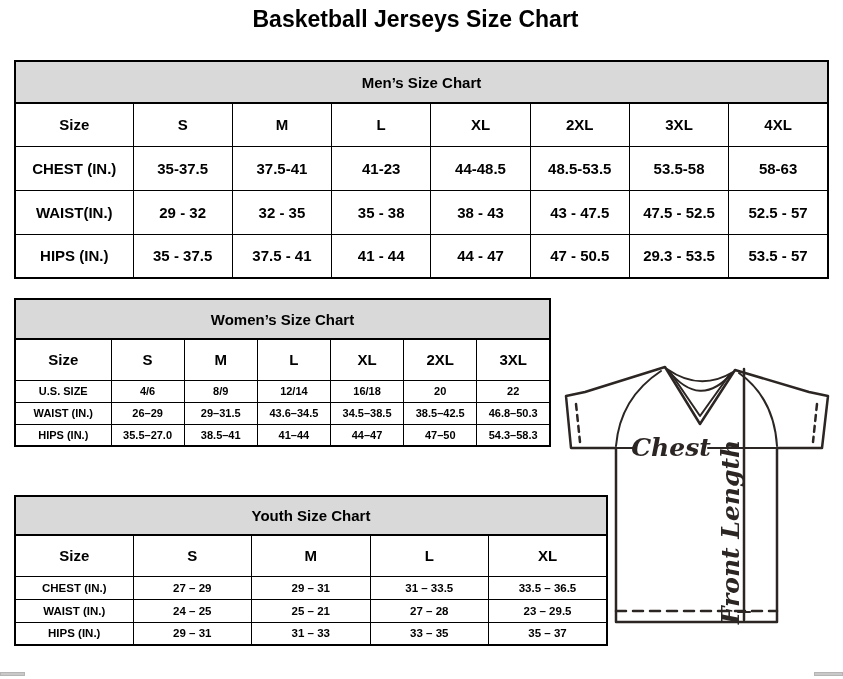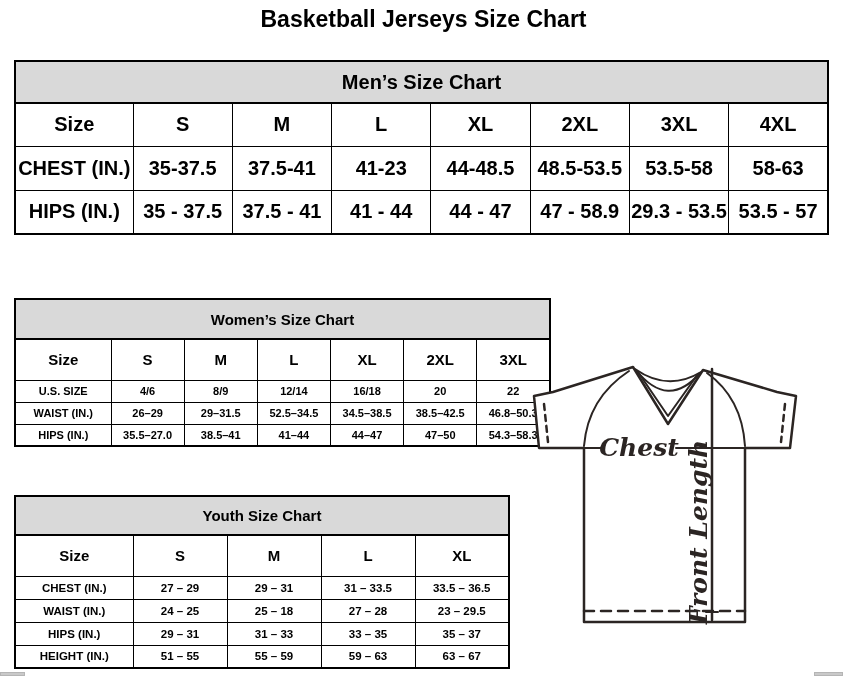--- a/index.html
+++ b/index.html
@@ -1,53 +1,53 @@
 <!DOCTYPE html>
 <html><head>
 <meta charset="utf-8">
 <style>
   * { box-sizing: border-box; margin: 0; padding: 0; }
   html, body { width: 843px; height: 679px; background: #ffffff; overflow: hidden; }
   body { position: relative; font-family: "Liberation Sans", sans-serif; color: #000; }
 
   .page-title {
-    position: absolute; left: 16px; top: 6px; width: 815px;
+    position: absolute; left: 8px; top: 6px; width: 815px;
     text-align: center; font-size: 23px; font-weight: bold;
   }
 
   table { border-collapse: collapse; table-layout: fixed; position: absolute; background: #fff; }
   table, td, th { border: 1px solid #000; }
   table { border-width: 2px; }
   td, th { text-align: center; vertical-align: middle; font-weight: bold; padding: 0; overflow: hidden; white-space: nowrap; }
   .band { background: #d9d9d9; font-size: 17px; border-bottom-width: 2px; }
 
   
   .men { left: 14px; top: 60px; width: 815px; }
   .men .band-row   { height: 42px; }
   .men .header-row { height: 43px; }
   .men .data-row   { height: 44px; }
-  .men td, .men th { font-size: 20px; }
+  .men td, .men th { font-size: 15px; }
 
   
   .women { left: 14px; top: 298px; width: 537px; }
   .women .band-row   { height: 40px; }
   .women .header-row { height: 41px; }
   .women .data-row   { height: 22px; }
   .women th { font-size: 15px; }
   .women td { font-size: 11px; text-align: center; }
 
   
-  .youth { left: 14px; top: 495px; width: 496px; }
+  .youth { left: 14px; top: 495px; width: 594px; }
   .youth .band-row   { height: 39px; }
   .youth .header-row { height: 41px; }
   .youth .data-row   { height: 23px; }
   .youth th { font-size: 15px; }
   .youth td { font-size: 11.5px; }
 
-  .jersey-wrap { position: absolute; left: 526px; top: 358px; width: 282px; height: 272px; }
+  .jersey-wrap { position: absolute; left: 558px; top: 358px; width: 282px; height: 272px; }
   .jersey-wrap svg { display: block; }
   .measure-label {
     font-family: "DejaVu Serif", serif;
     font-style: italic; font-weight: bold; font-size: 25px; fill: #2b2523;
   }
 
   .scroll-frag { position: absolute; height: 4px; background: #c9c9c9; border: 1px solid #b5b5b5; }
   .scroll-frag.left  { left: 0;  top: 672px; width: 25px; }
   .scroll-frag.right { left: 814px; top: 672px; width: 29px; }
 </style>
@@ -85,26 +85,36 @@
     <td>CHEST (IN.)</td>
     <td>35-37.5</td>
     <td>37.5-41</td>
     <td>41-23</td>
     <td>44-48.5</td>
     <td>48.5-53.5</td>
     <td>53.5-58</td>
     <td>58-63</td>
   </tr>
   <tr class="data-row">
+    <td>WAIST(IN.)</td>
+    <td>29 - 32</td>
+    <td>32 - 35</td>
+    <td>35 - 38</td>
+    <td>38 - 43</td>
+    <td>43 - 47.5</td>
+    <td>47.5 - 52.5</td>
+    <td>52.5 - 57</td>
+  </tr>
+  <tr class="data-row">
     <td>HIPS (IN.)</td>
     <td>35 - 37.5</td>
     <td>37.5 - 41</td>
     <td>41 - 44</td>
     <td>44 - 47</td>
-    <td>47 - 58.9</td>
+    <td>47 - 50.5</td>
     <td>29.3 - 53.5</td>
     <td>53.5 - 57</td>
   </tr>
 </tbody>
   </table>
 
 <table class="women">
   <colgroup>
       <col style="width:96px">
       <col>
@@ -133,21 +143,21 @@
     <td>8/9</td>
     <td>12/14</td>
     <td>16/18</td>
     <td>20</td>
     <td>22</td>
   </tr>
   <tr class="data-row">
     <td>WAIST (IN.)</td>
     <td>26–29</td>
     <td>29–31.5</td>
-    <td>52.5–34.5</td>
+    <td>43.6–34.5</td>
     <td>34.5–38.5</td>
     <td>38.5–42.5</td>
     <td>46.8–50.3</td>
   </tr>
   <tr class="data-row">
     <td>HIPS (IN.)</td>
     <td>35.5–27.0</td>
     <td>38.5–41</td>
     <td>41–44</td>
     <td>44–47</td>
@@ -179,37 +189,30 @@
   <tr class="data-row">
     <td>CHEST (IN.)</td>
     <td>27 – 29</td>
     <td>29 – 31</td>
     <td>31 – 33.5</td>
     <td>33.5 – 36.5</td>
   </tr>
   <tr class="data-row">
     <td>WAIST (IN.)</td>
     <td>24 – 25</td>
-    <td>25 – 18</td>
+    <td>25 – 21</td>
     <td>27 – 28</td>
     <td>23 – 29.5</td>
   </tr>
   <tr class="data-row">
     <td>HIPS (IN.)</td>
     <td>29 – 31</td>
     <td>31 – 33</td>
     <td>33 – 35</td>
     <td>35 – 37</td>
-  </tr>
-  <tr class="data-row">
-    <td>HEIGHT (IN.)</td>
-    <td>51 – 55</td>
-    <td>55 – 59</td>
-    <td>59 – 63</td>
-    <td>63 – 67</td>
   </tr>
 </tbody>
   </table>
 
 <div class="jersey-wrap">
   <svg width="282" height="272" viewBox="0 0 282 272" xmlns="http://www.w3.org/2000/svg">
     <g stroke="#2b2523" fill="none" stroke-linejoin="round" stroke-linecap="round">
 
       <path fill="#ffffff" stroke-width="2.5" d="M107,9 L27,34 L8,38 L13,90 L58,90 L58,264 L219,264 L219,90 L264,90 L270,38 L251,34 L177,12 L142,66 Z"></path>
 

